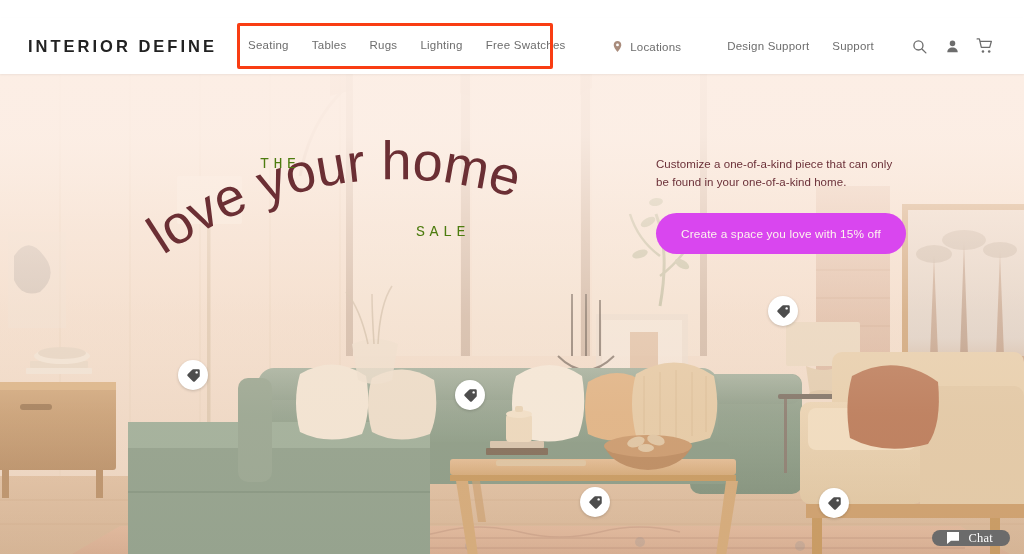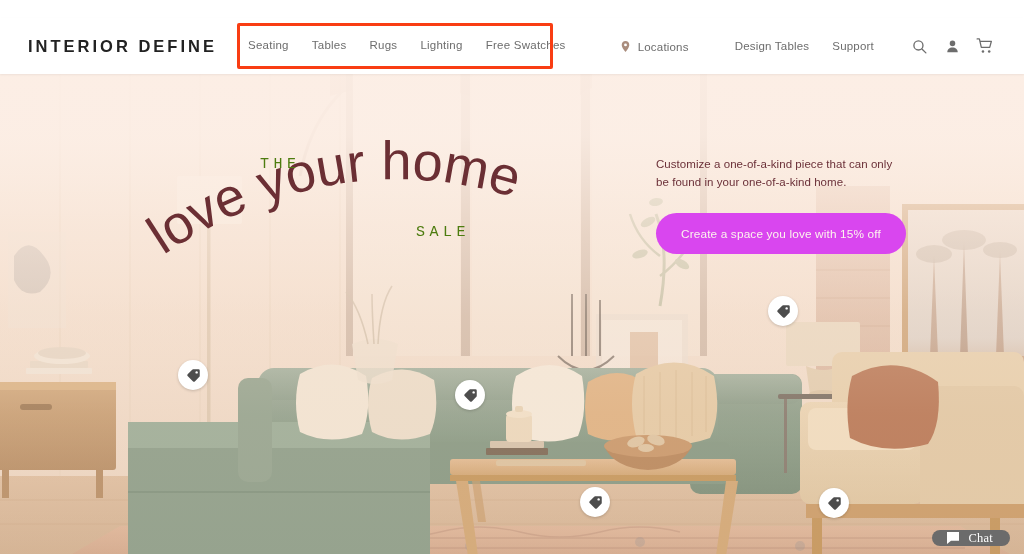--- a/index.html
+++ b/index.html
@@ -459,21 +459,21 @@
     </nav>
 
     <div id="utility-nav">
       <span class="pin-wrap">
         <svg width="13" height="13" viewBox="0 0 24 24" style="margin-right:6px;">
           <path d="M12 2c-3.9 0-7 3.1-7 7 0 5.2 7 13 7 13s7-7.8 7-13c0-3.9-3.1-7-7-7z" fill="#a98c7c"></path>
           <circle cx="12" cy="9" r="2.6" fill="#ffffff"></circle>
         </svg>
         <a class="util-link" href="#">Locations</a>
       </span>
-      <a class="util-link" href="#">Design Tables</a>
+      <a class="util-link" href="#">Design Support</a>
       <a class="util-link" href="#">Support</a>
 
       <span class="icon-btn">
         <svg width="17" height="17" viewBox="0 0 24 24">
           <circle cx="10.5" cy="10.5" r="6.4" fill="none" stroke="#6d6d6d" stroke-width="1.9"></circle>
           <line x1="15.4" y1="15.4" x2="21" y2="21" stroke="#6d6d6d" stroke-width="1.9" stroke-linecap="round"></line>
         </svg>
       </span>
       <span class="icon-btn">
         <svg width="17" height="17" viewBox="0 0 24 24">

